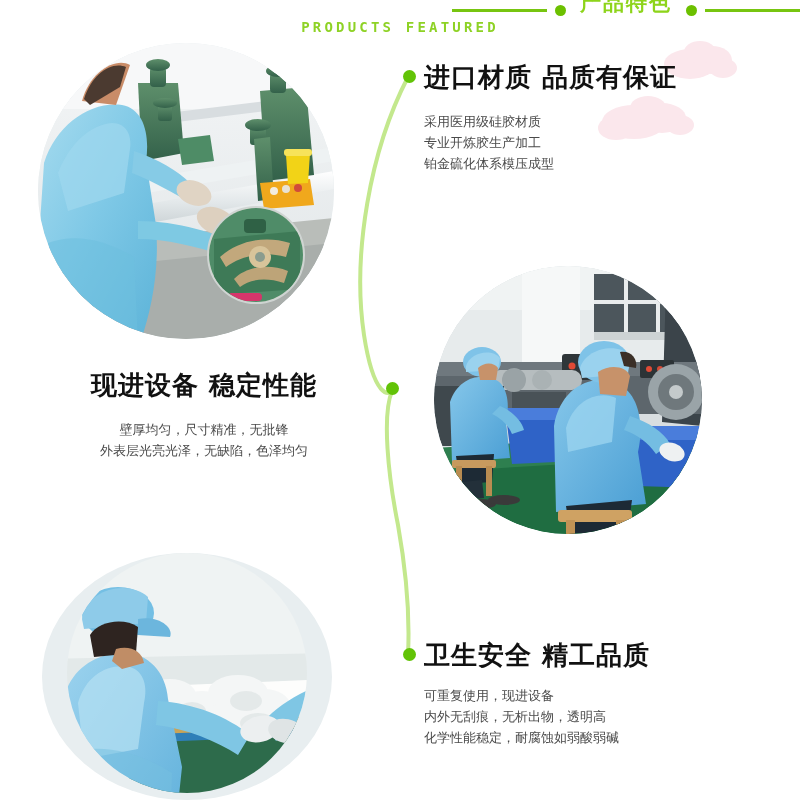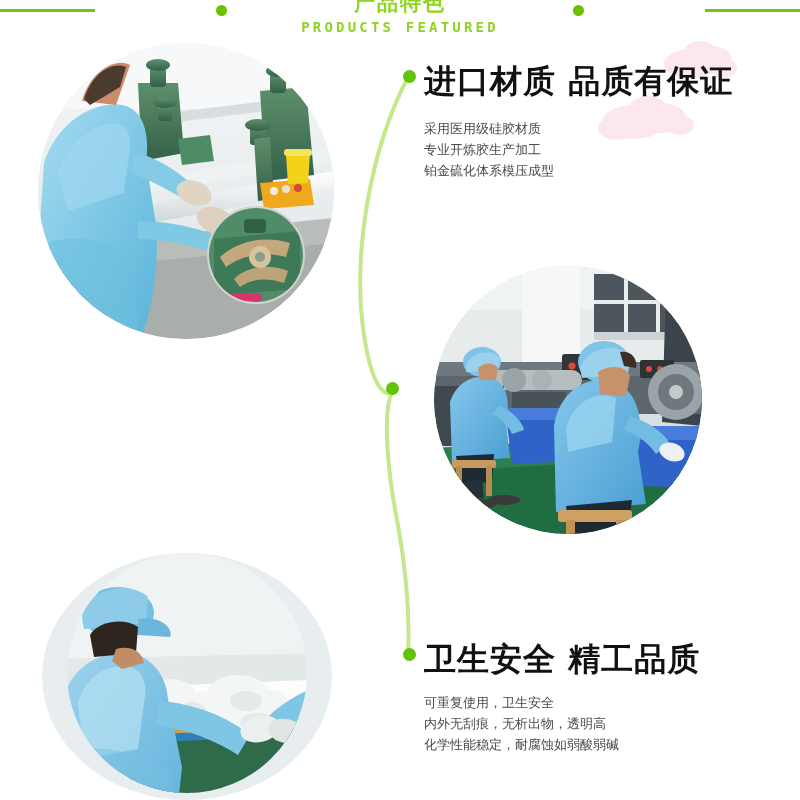--- a/index.html
+++ b/index.html
@@ -9,21 +9,21 @@
     background:#ffffff;
     font-family:"DejaVu Sans","Liberation Sans",sans-serif;
     overflow:hidden;
     position:relative;
   }
   .page{position:relative;width:800px;height:800px;overflow:hidden;}
 
   
   .header{position:absolute;left:0;top:0;width:800px;height:42px;}
   .hdr-row{position:absolute;left:0;top:0;width:800px;height:20px;
-           display:flex;align-items:center;justify-content:space-between;}
+           display:flex;align-items:center;justify-content:flex-end;}
   .hdr-line{width:95px;height:3px;background:#77c510;}
   .hdr-dot{width:11px;height:11px;border-radius:50%;background:#6cc000;margin:0 8px;}
   .hdr-title{
     font-family:"DejaVu Sans","Liberation Sans",sans-serif;
     font-size:21px;font-weight:700;color:#8dd41a;
     letter-spacing:2px;line-height:20px;
     margin:0 6px;white-space:nowrap;
     position:relative;top:-7px;
   }
   .hdr-sub{
@@ -40,21 +40,21 @@
 
   
   .photo{position:absolute;border-radius:50%;overflow:hidden;background:#e8eef0;}
   .photo svg{display:block;}
 
   
   .blk{position:absolute;}
   .blk h3{
     margin:0;
     font-family:"DejaVu Sans","Liberation Sans",sans-serif;
-    font-size:32px;font-weight:700;color:#111;
+    font-size:26px;font-weight:700;color:#111;
     letter-spacing:1px;white-space:nowrap;line-height:1.2;
   }
   .blk p{
     margin:0;
     font-family:"DejaVu Serif","Liberation Serif",serif;
     font-size:13px;color:#4a4a4a;line-height:1.62;
     white-space:nowrap;
   }
   .blk.right h3{padding-left:0;}
   .blk.center-left{text-align:center;}
@@ -366,23 +366,29 @@
   <span class="bullet" style="left:403px;top:70px;"></span>
   <div class="blk right" style="left:424px;top:62px;">
     <h3>进口材质  品质有保证</h3>
     <div style="height:18px"></div>
     <p>采用医用级硅胶材质</p>
     <p>专业开炼胶生产加工</p>
     <p>铂金硫化体系模压成型</p>
   </div>
 
   <span class="bullet" style="left:386px;top:382px;"></span>
+  <div class="blk center-left" style="left:28px;top:370px;width:352px;">
+    <h3>现进设备  稳定性能</h3>
+    <div style="height:18px"></div>
+    <p>壁厚均匀，尺寸精准，无批锋</p>
+    <p>外表层光亮光泽，无缺陷，色泽均匀</p>
+  </div>
 
   <span class="bullet" style="left:403px;top:648px;"></span>
   <div class="blk right" style="left:424px;top:640px;">
     <h3>卫生安全  精工品质</h3>
     <div style="height:14px"></div>
-    <p>可重复使用，卫生安全</p>
+    <p>可重复使用，现进设备</p>
     <p>内外无刮痕，无析出物，透明高</p>
     <p>化学性能稳定，耐腐蚀如弱酸弱碱</p>
   </div>
 
 </div>
 
 </body></html>

